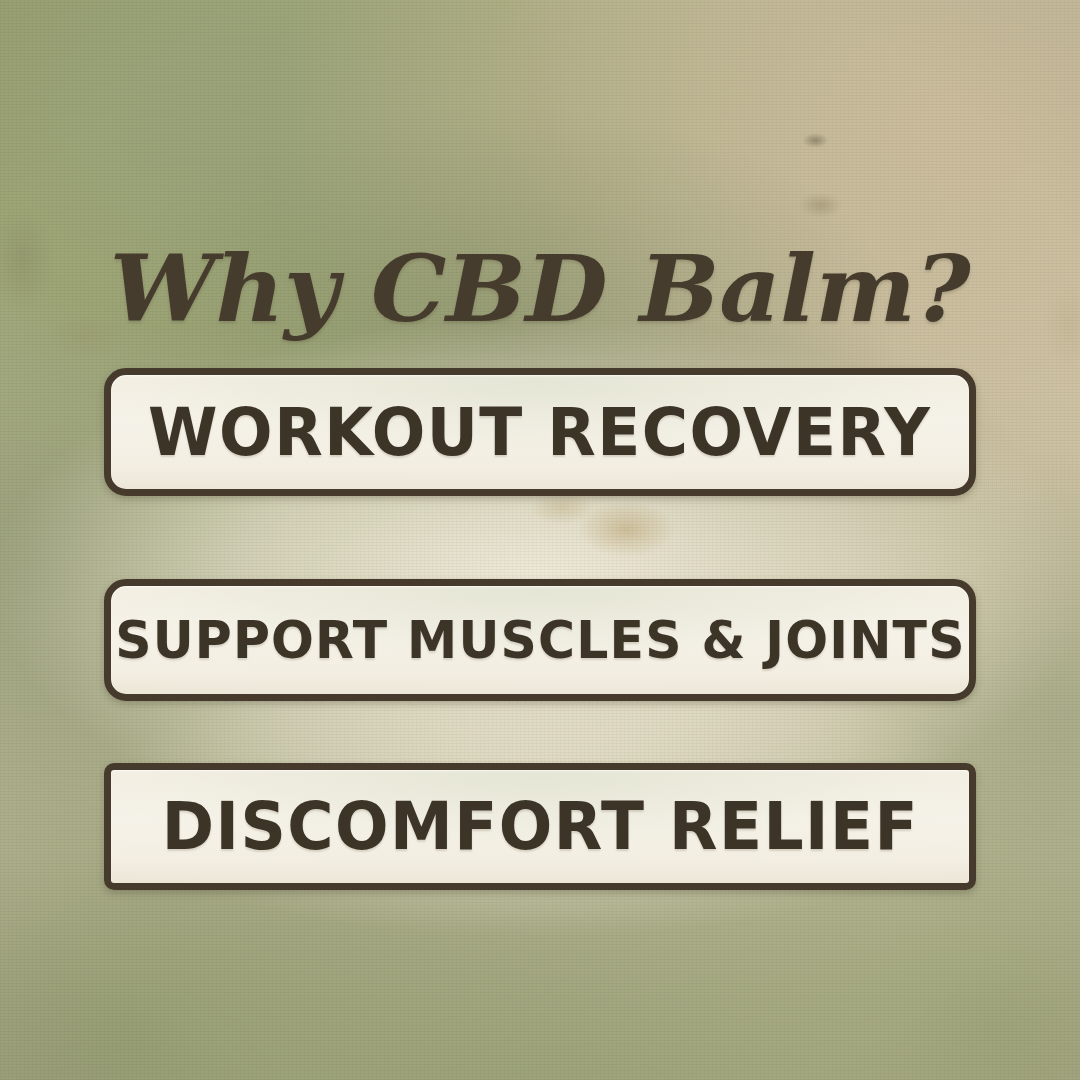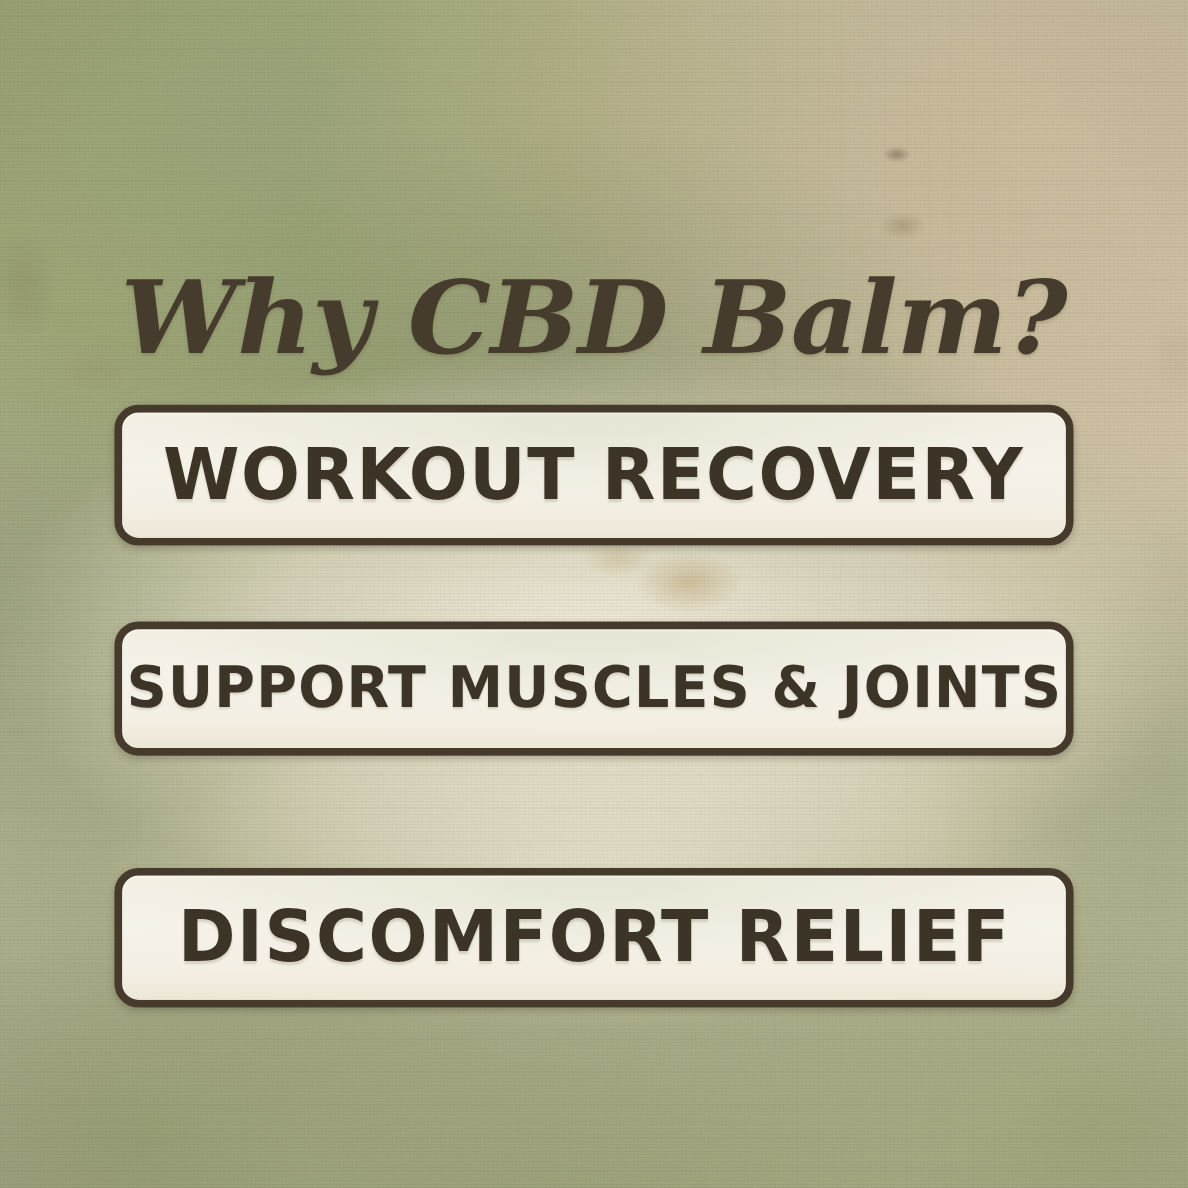--- a/index.html
+++ b/index.html
@@ -127,22 +127,22 @@
     background:
       radial-gradient(120% 160% at 50% 6%, rgba(226,228,210,0.85) 0%, rgba(240,236,223,0.35) 38%, rgba(247,243,234,0) 70%),
       linear-gradient(180deg, #f3efe3 0%, #f7f4ec 42%, #f4efe3 78%, #ece6d7 100%);
     box-shadow:
       0 3px 7px rgba(70,62,44,0.30),
       inset 0 1px 2px rgba(255,255,255,0.75);
     text-align: right;
   }
 
   .card-1 { top: 0px;   height: 128px; }
-  .card-2 { top: 197px; height: 122px; }
-  .card-3 { top: 421px; height: 127px; }
+  .card-2 { top: 211px; height: 122px; }
+  .card-3 { top: 395px; height: 127px; border-radius: 10px; }
 
   .card-label {
     font-family: "DejaVu Sans", "Liberation Sans", sans-serif;
     font-weight: bold;
     color: #3d3428;
     text-transform: uppercase;
     white-space: nowrap;
     line-height: 1;
     letter-spacing: 1px;
     text-shadow: 0 2px 2px rgba(110,100,76,0.22);

